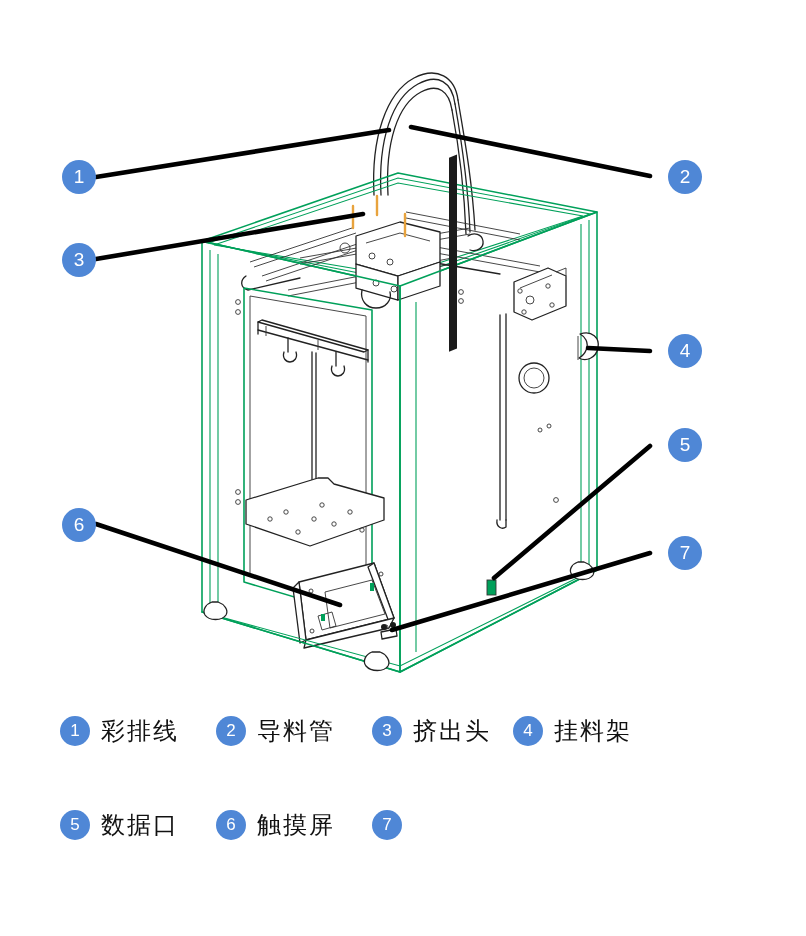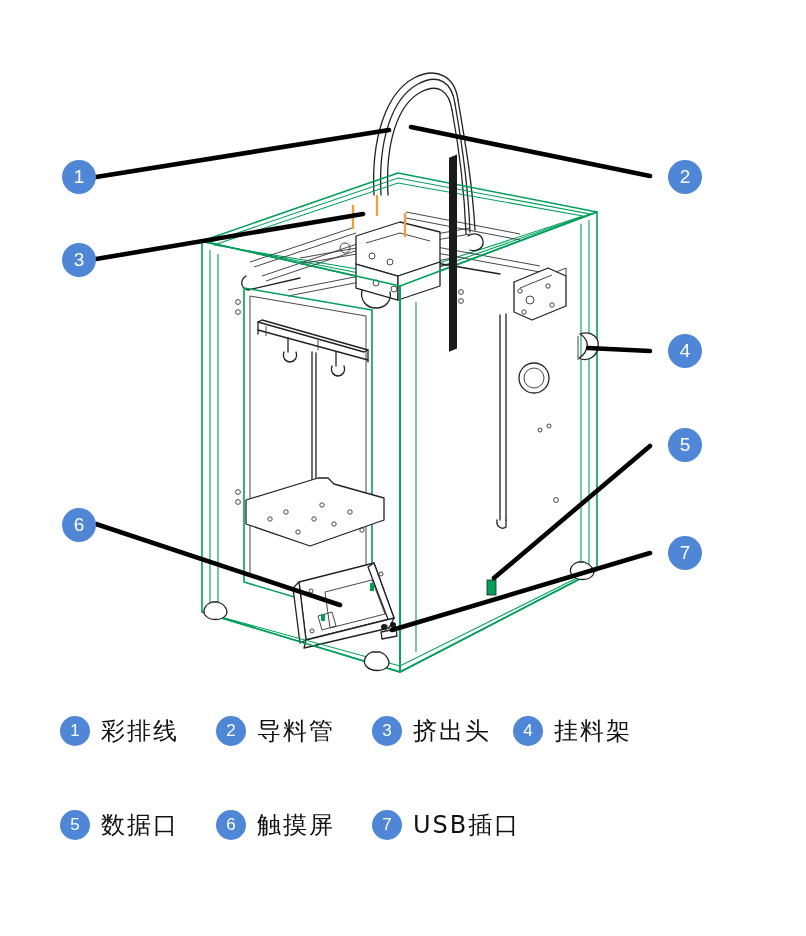--- a/index.html
+++ b/index.html
@@ -297,18 +297,17 @@
       <div class="legend-item" style="margin-left:37px;">
         <div class="legend-badge" style="background:#4f87d6;">
           <span>6</span>
         </div>
         <div class="legend-label">触摸屏</div>
       </div>
       <div class="legend-item" style="margin-left:37px;">
         <div class="legend-badge" style="background:#4f87d6;">
           <span>7</span>
         </div>
-        <div class="legend-label">USB插口</div>
       </div>
     </div>
 
   </div>
 </div>
 
 </body></html>

